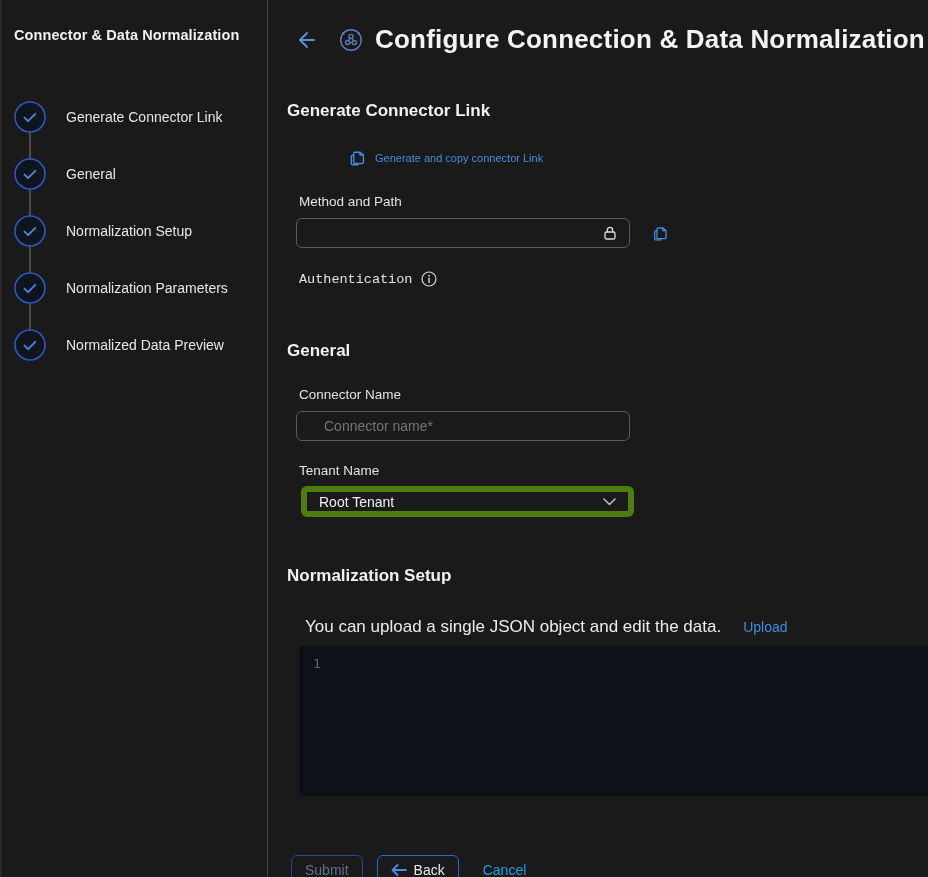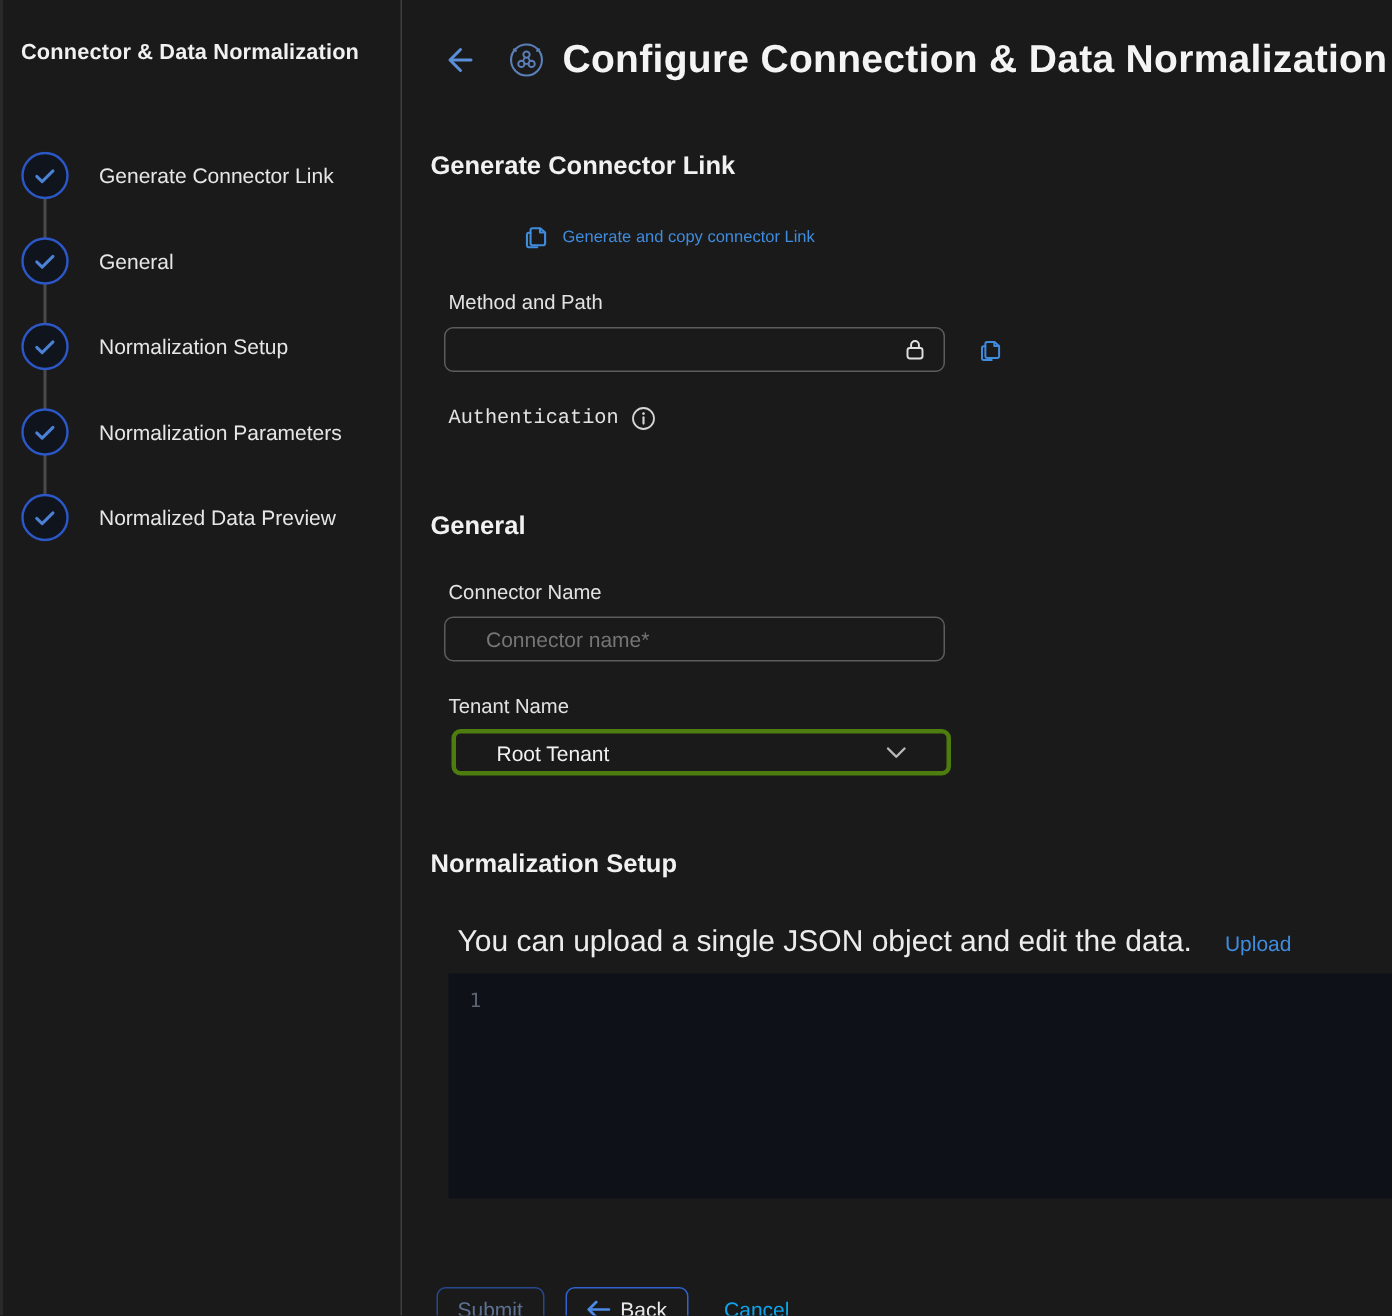--- a/index.html
+++ b/index.html
@@ -51,29 +51,29 @@
   .copy-btn { margin-left:22px; width:17px; height:17px; cursor:pointer; }
   .auth-row { display:flex; align-items:center; gap:9px; margin-top:23px; margin-left:12px;font-family:Liberation Mono, monospace; }
   .auth-label { font-size:13.5px; color:#e2e2e2; margin-left:0; }
   .info-icon { width:16px; height:16px; }
   .sec-general { margin-top:54px; }
   .lbl-connector { margin-top:26px; }
   .connector-input { padding-right:10px; }
   .lbl-tenant { margin-top:22px; }
   .select {
     width:333px; height:31px; margin-left:14px; margin-top:8px;
-    border:3px solid #4d7c0f; border-radius:6px;
+    border:6px solid #4d7c0f; border-radius:6px;
     display:flex; align-items:center; justify-content:space-between;
-    padding:0 27px; cursor:pointer;
+    padding:0 12px; cursor:pointer;
   }
   .select-value { font-size:14px; color:#f0f0f0; }
   .chevron { width:13px; height:8px; }
   .sec-normalization { margin-top:49px; }
   .upload-row { display:flex; align-items:baseline; margin-top:31px; margin-left:18px; }
-  .upload-hint { font-size:20px; color:#ececec; }
+  .upload-hint { font-size:17px; color:#ececec; }
   .upload-link { color:#3f8cdf; font-size:14px; font-weight:500; margin-left:22px; cursor:pointer; }
   .editor {
     margin-top:9px; margin-left:12px; height:150px;
     background:#0e1118; padding:7px 0 0 14px;
     font-family:"DejaVu Sans Mono", monospace;
     cursor:text;
   }
   .editor-line-no { color:#5e6673; font-size:13px; }
   .footer { display:flex; align-items:center; margin-top:59px; margin-left:4px; }
   .btn {

